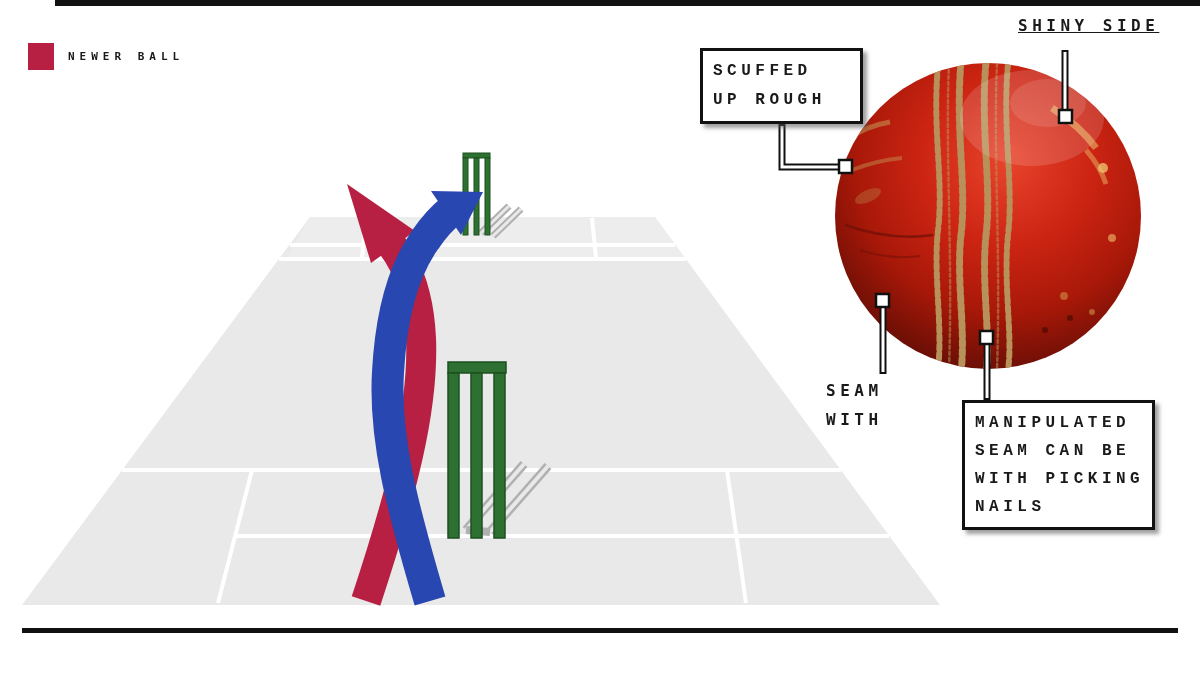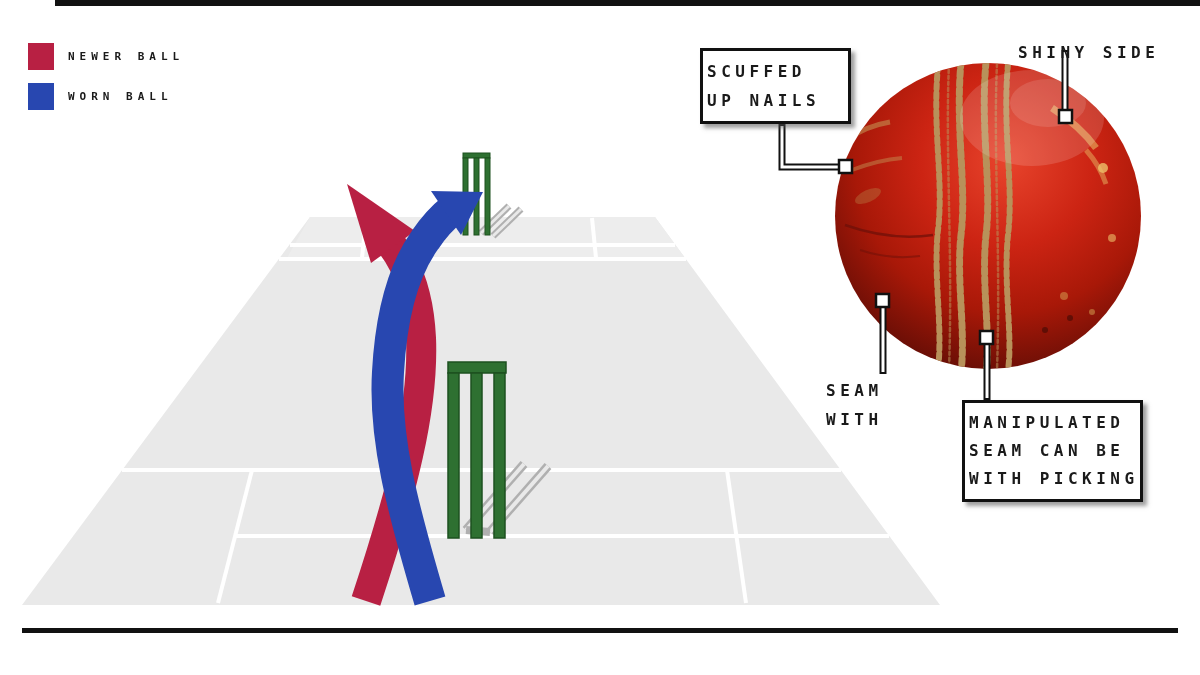--- a/index.html
+++ b/index.html
@@ -17,26 +17,26 @@
   }
   .legend-item{position:absolute;display:flex;align-items:center;}
   .legend-swatch{width:26px;height:27px;margin-right:14px;flex:0 0 auto;}
   .swatch-newer{background:#b82043;}
   .swatch-worn{background:#2847b0;}
   .legend-label{font-weight:bold;color:#1a1a1a;font-size:11px;letter-spacing:5px;}
   .legend-newer{left:28px;top:43px;}
   .legend-worn{left:28px;top:83px;}
   .anno-box{
     position:absolute;background:#ffffff;border:3px solid #111111;
-    box-shadow:4px 4px 4px rgba(80,80,80,0.55);padding:6px 4px;
+    box-shadow:4px 4px 4px rgba(80,80,80,0.55);padding:6px 10px;font-family:Liberation Mono, monospace;
   }
   .box-scuffed{left:700px;top:48px;width:137px;}
   .box-seam{left:962px;top:400px;width:167px;}
   .box-seam .pixel-text{line-height:28px;}
-  .label-shiny{position:absolute;left:1018px;top:38px;}
+  .label-shiny{position:absolute;left:1018px;top:11px;text-decoration:underline;}
   .label-rough{position:absolute;left:826px;top:376px;}
 </style>
 </head>
 <body>
 
 <div class="canvas">
 
   <div class="rule rule-top"></div>
 
   <svg class="scene" viewBox="0 0 1200 675">
@@ -161,38 +161,35 @@
       <line x1="987" y1="342" x2="987" y2="400" stroke="#111111" stroke-width="7"></line>
       <line x1="987" y1="344" x2="987" y2="398" stroke="#ffffff" stroke-width="3"></line>
       <rect x="980" y="331" width="13" height="13" fill="#ffffff" stroke="#111111" stroke-width="2.5"></rect>
     </g>
   </svg>
 
   <div class="legend-item legend-newer">
     <div class="legend-swatch swatch-newer"></div>
     <span class="legend-label">NEWER BALL</span>
   </div>
-  <div class="legend-item legend-worn">
-    <div class="legend-swatch swatch-worn"></div>
-    <span class="legend-label">WORN BALL</span>
-  </div>
 
   <div class="label-shiny pixel-text">SHINY SIDE</div>
 
   <div class="anno-box box-scuffed">
     <div class="pixel-text">SCUFFED</div>
-    <div class="pixel-text">UP NAILS</div>
+    <div class="pixel-text">UP ROUGH</div>
   </div>
 
   <div class="label-rough">
     <div class="pixel-text">SEAM</div>
     <div class="pixel-text">WITH</div>
   </div>
 
   <div class="anno-box box-seam">
     <div class="pixel-text">MANIPULATED</div>
     <div class="pixel-text">SEAM CAN BE</div>
     <div class="pixel-text">WITH PICKING</div>
+    <div class="pixel-text">NAILS</div>
   </div>
 
   <div class="rule rule-bottom"></div>
 
 </div>
 
 </body></html>

